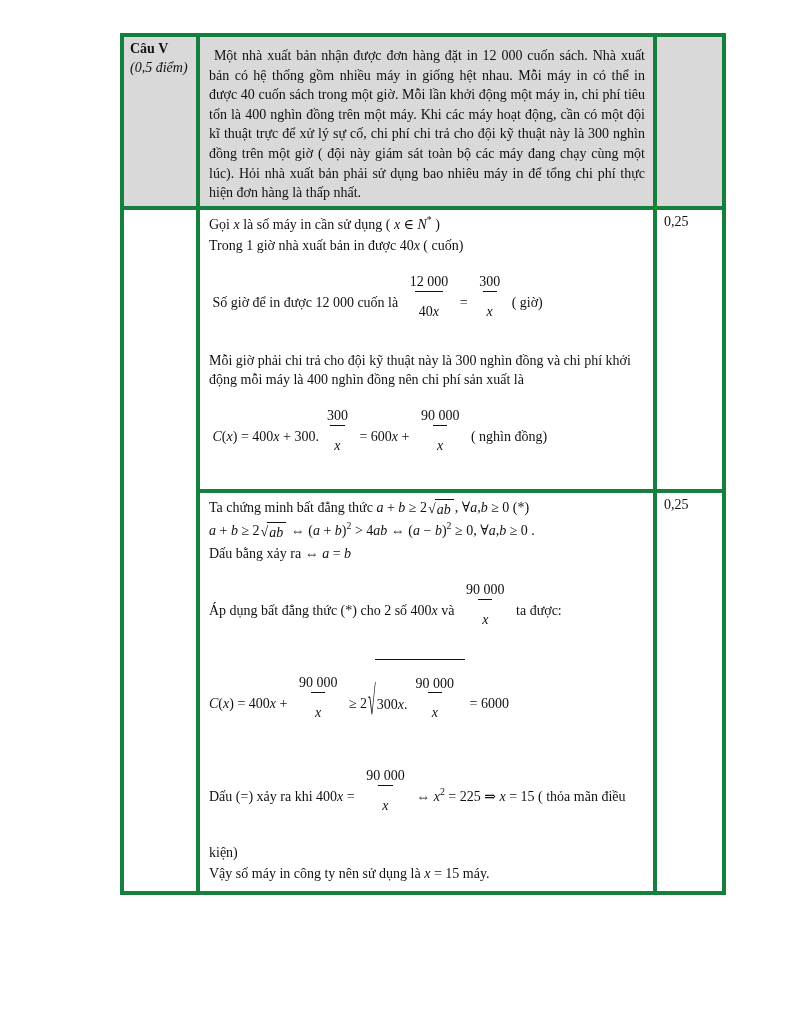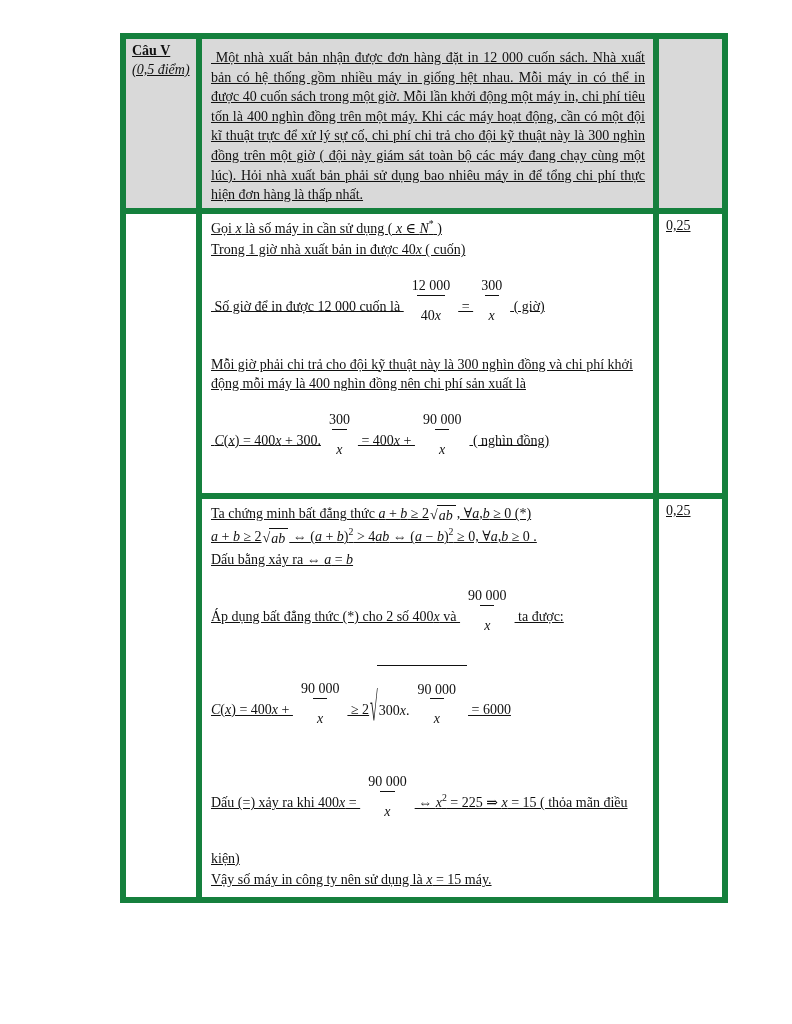--- a/index.html
+++ b/index.html
@@ -12,23 +12,22 @@
     overflow:hidden;
   }
   table.answer{
     position:absolute;left:120px;top:33px;
     border-collapse:collapse;
     table-layout:fixed;
     width:602px;
     font-size:14px;
   }
   table.answer td{
-    border:6px solid #15803d;
+    border:4px solid #15803d;
     vertical-align:top;
-    text-decoration:underline;
   }
   col.c1{width:76px;}
   col.c2{width:457px;}
   col.c3{width:69px;}
   tr.header-row{height:155px;}
   tr.header-row td{background:var(--header-bg,#d9d9d9);}
   tr.row-sol-0{height:152px;}
   tr.row-sol-1{height:240px;}
   .cell-q{padding:3px 4px 3px 6px;line-height:1.35;}
   .q-id{font-weight:bold;}
@@ -91,21 +90,21 @@
                 <span class="num"><span class="tx">12 000</span></span>
                 <span class="den"><span class="tx">40</span><span class="mi">x</span></span>
               </span><span class="tx"> = </span><span class="frac">
                 <span class="num"><span class="tx">300</span></span>
                 <span class="den"><span class="mi">x</span></span>
               </span><span class="tx"> ( giờ)</span></div>
             <div class="ln"><span class="tx">Mỗi giờ phải chi trả cho đội kỹ thuật này là 300 nghìn đồng và chi phí khởi động mỗi máy là  400  nghìn đồng nên chi phí sản xuất là</span></div>
             <div class="ln"><span class="tx">&nbsp;</span><span class="mi">C</span><span class="tx">(</span><span class="mi">x</span><span class="tx">) = 400</span><span class="mi">x</span><span class="tx"> + 300.</span><span class="frac">
                 <span class="num"><span class="tx">300</span></span>
                 <span class="den"><span class="mi">x</span></span>
-              </span><span class="tx"> = 400</span><span class="mi">x</span><span class="tx"> + </span><span class="frac">
+              </span><span class="tx"> = 600</span><span class="mi">x</span><span class="tx"> + </span><span class="frac">
                 <span class="num"><span class="tx">90 000</span></span>
                 <span class="den"><span class="mi">x</span></span>
               </span><span class="tx">  ( nghìn đồng)</span></div>
           </td>
           <td class="cell-score">0,25</td>
         </tr>
         <tr class="row-sol-1">
           <td class="cell-sol">
             <div class="ln"><span class="tx">Ta chứng minh bất đẳng thức </span><span class="mi">a</span><span class="tx"> + </span><span class="mi">b</span><span class="tx"> ≥ 2</span><span class="sqrt">
                 <span class="rad">√</span>

